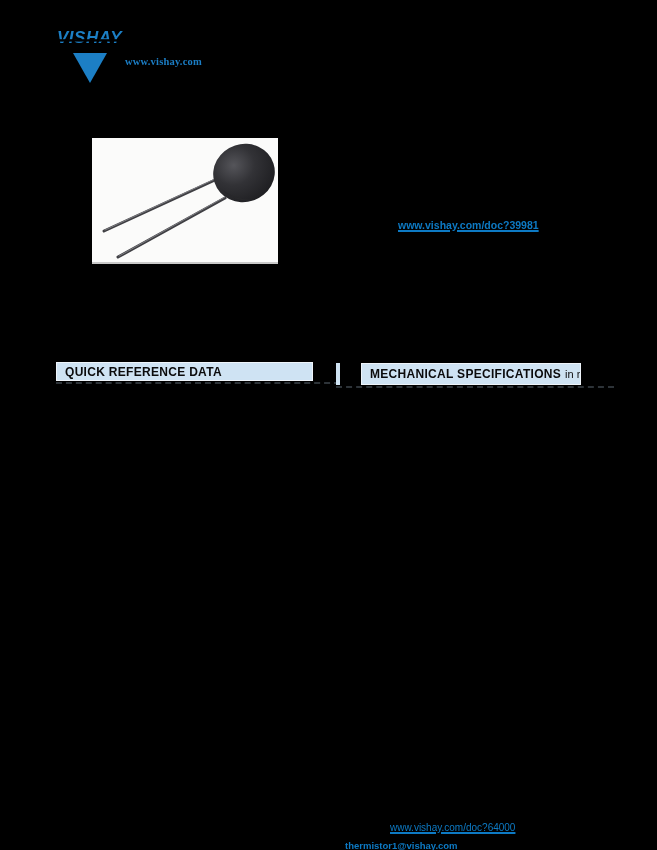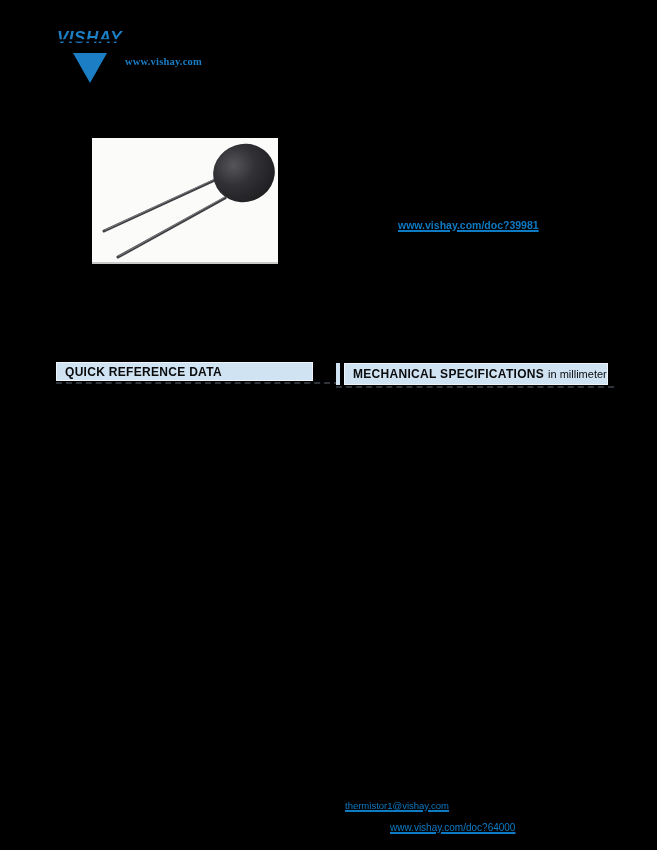--- a/index.html
+++ b/index.html
@@ -46,21 +46,21 @@
 
   
   .doc-link {
     color: #0d7ac4;
     text-decoration: underline;
     text-decoration-thickness: 1.5px;
     cursor: pointer;
     white-space: nowrap;
   }
   #features-link { left: 398px; top: 219px; font-size: 10.5px; font-weight: bold; }
-  #footer-contact-link { left: 345px; top: 800px; font-size: 9.5px; font-weight: normal; }
+  #footer-contact-link { left: 345px; top: 840px; font-size: 9.5px; font-weight: bold; }
   #footer-disclaimer-link { left: 390px; top: 822px; font-size: 10px; }
 
   
   .section-header {
     box-sizing: border-box;
     background: #cfe3f3;
     border: 1px solid #eef4fa;
     color: #0b0b0c;
     display: flex;
     align-items: center;
@@ -72,21 +72,21 @@
     font-weight: bold;
     font-size: 12px;
     letter-spacing: 0.3px;
   }
   .section-header .subtitle {
     font-weight: normal;
     font-size: 11px;
     margin-left: 4px;
   }
   #quick-header { left: 56px; top: 362px; width: 257px; height: 19px; }
-  #mech-header  { left: 344px; top: 363px; width: 264px; height: 22px; padding-left: 8px; }
+  #mech-header  { left: 361px; top: 363px; width: 220px; height: 22px; padding-left: 8px; }
   #mech-header-sliver {
     left: 336px; top: 363px; width: 4px; height: 22px;
     background: #cfe3f3;
   }
   .table-edge-artifact {
     border-top: 2px dashed rgba(150,168,184,0.30);
     height: 0;
   }
   #quick-fringe { left: 56px;  top: 382px; width: 284px; }
   #mech-fringe  { left: 336px; top: 386px; width: 278px; }

